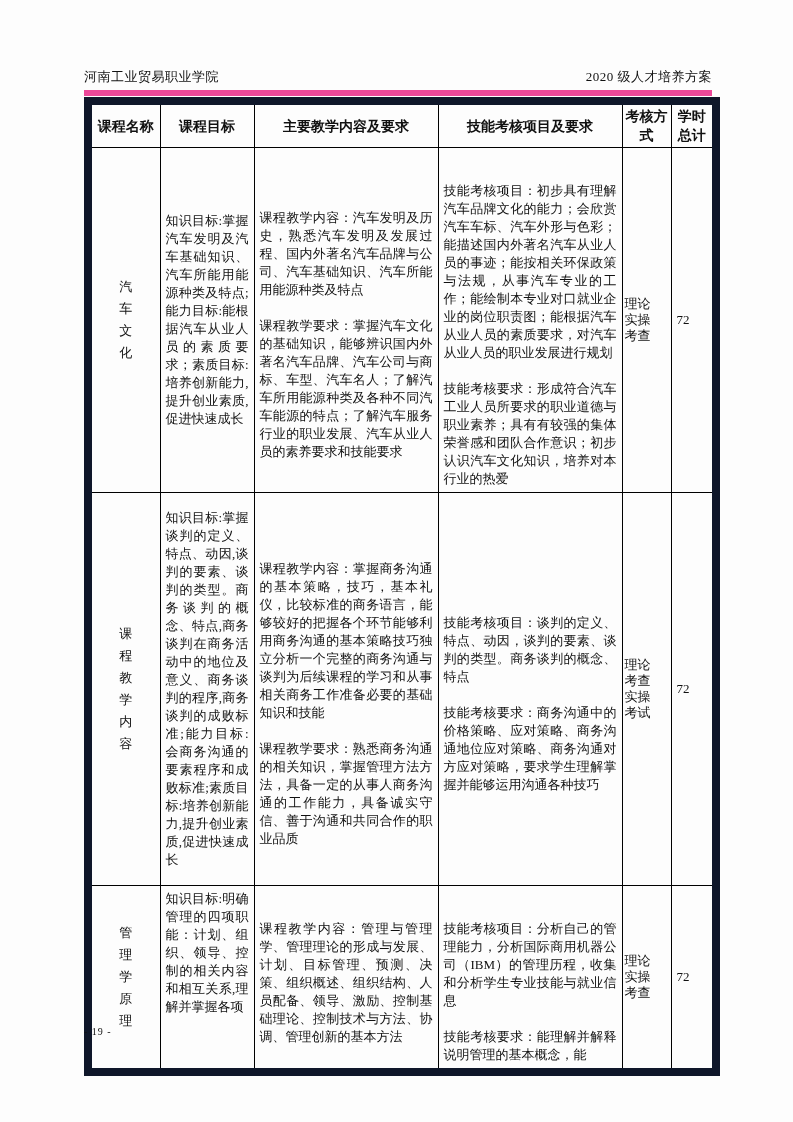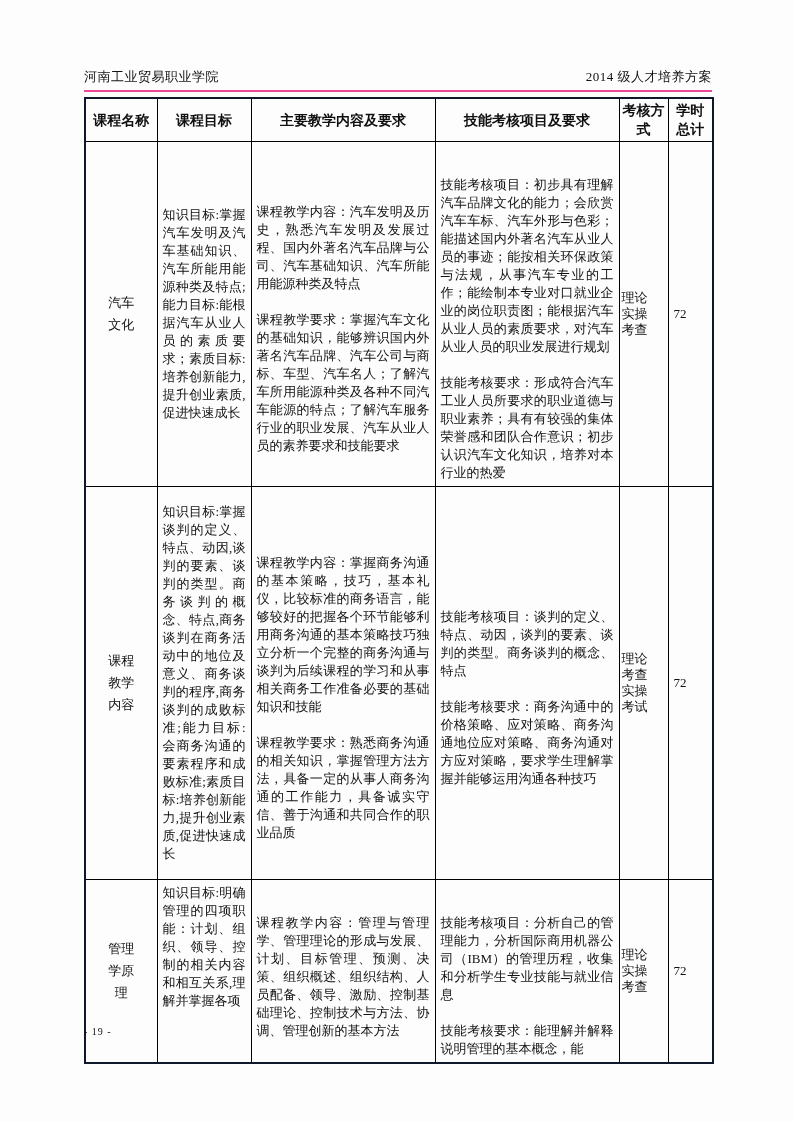--- a/index.html
+++ b/index.html
@@ -14,33 +14,33 @@
     overflow: hidden;
   }
   .page-header {
     position: absolute;
     top: 68px;
     left: 84px;
     width: 628px;
     display: flex;
     justify-content: space-between;
     align-items: flex-end;
-    border-bottom: 2px solid #ec4899;
+    border-bottom: 6px solid #ec4899;
     padding-bottom: 4px;
     font-size: 13px;
     letter-spacing: 0.5px;
   }
   table.course-table {
     position: absolute;
     top: 97px;
     left: 84px;
     width: 628px;
     table-layout: fixed;
     border-collapse: collapse;
-    border: 2px solid #0f172a;
+    border: 8px solid #0f172a;
   }
   .course-table th, .course-table td {
     border: 1px solid #000;
     vertical-align: middle;
   }
   .course-table th {
     font-weight: bold;
     font-size: 14px;
     text-align: center;
     line-height: 19px;
@@ -77,21 +77,21 @@
     letter-spacing: 1px;
   }
 </style>
 </head>
 <body>
 
 <div class="page">
 
   <div class="page-header">
     <span>河南工业贸易职业学院</span>
-    <span>2014 级人才培养方案</span>
+    <span>2020 级人才培养方案</span>
   </div>
 
   <table class="course-table">
     <colgroup>
       <col style="width:72px">
       <col style="width:94px">
       <col style="width:184px">
       <col style="width:184px">
       <col style="width:49px">
       <col style="width:45px">

